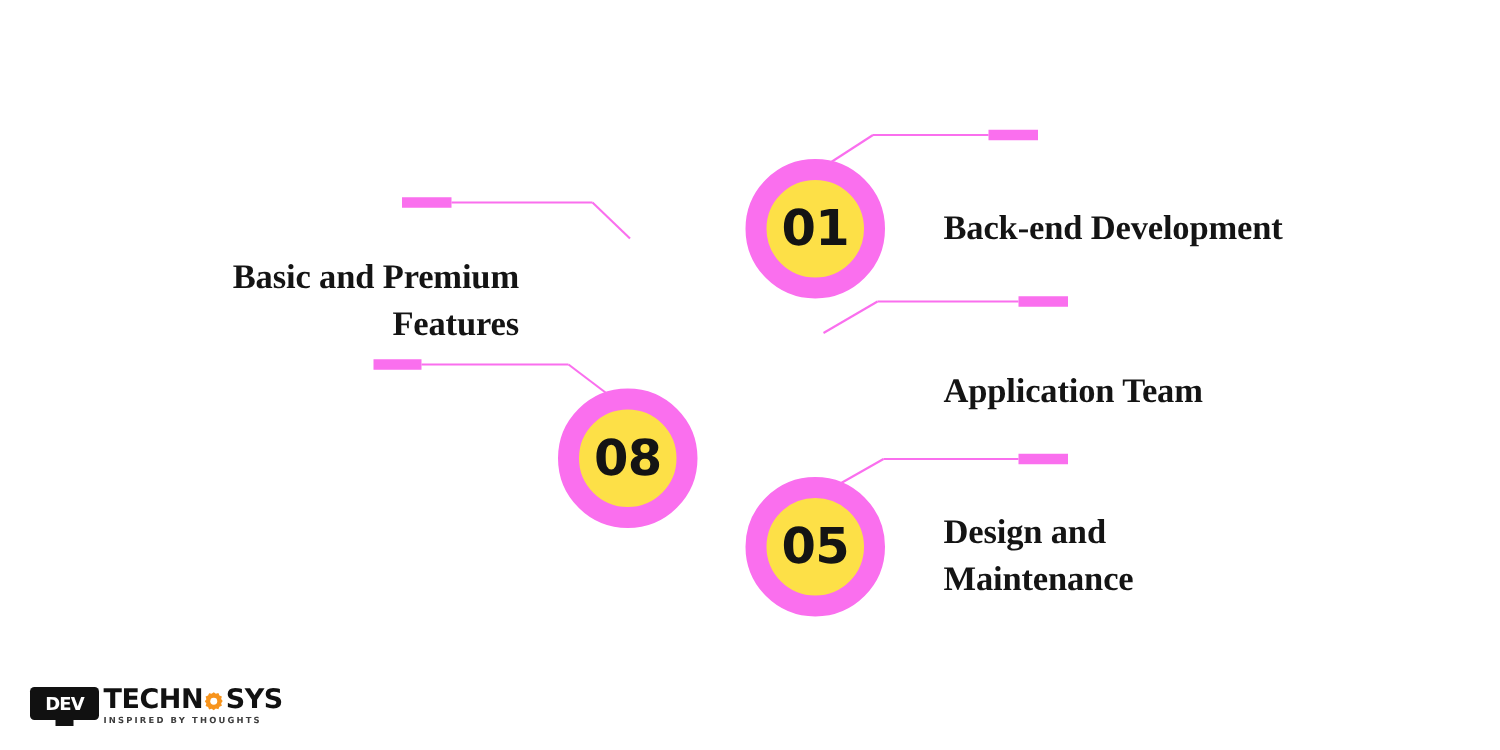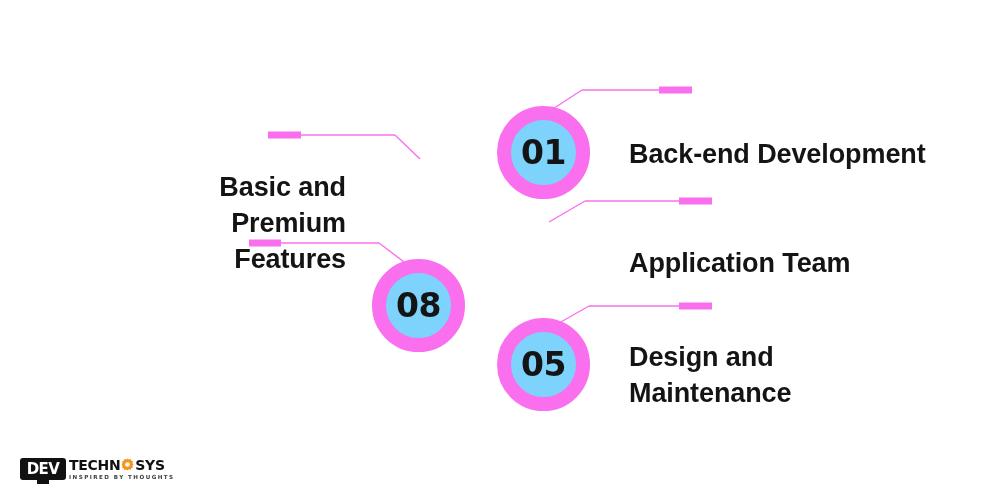--- a/index.html
+++ b/index.html
@@ -32,44 +32,44 @@
     z-index: 1;
   }
 
   
   .node {
     position: absolute;
     z-index: 3;
     width: 93px;
     height: 93px;
     border-radius: 50%;
-    background: #7dd3fc;
+    background: #fde047;
     box-sizing: border-box;
     border: 14px solid #fa6fee;
     display: flex;
     align-items: center;
     justify-content: center;
   }
   .node-num {
     font-family: "DejaVu Sans", sans-serif;
     font-weight: 700;
     font-size: 33px;
     letter-spacing: -0.5px;
     color: #141414;
     line-height: 1;
     transform: translateY(-0.5px);
   }
 
   
   .label {
     position: absolute;
     z-index: 4;
-    font-family: Liberation Sans, sans-serif;
-    font-weight: 700;
-    font-size: 27px;
+    font-family: Liberation Serif, serif;
+    font-weight: 700;
+    font-size: 23px;
     line-height: 1.33;
     color: #141414;
     letter-spacing: -0.1px;
     white-space: pre-line;
   }
   .label.right-side { text-align: left; }
   .label.left-side  { text-align: right; }
 
   
   #logo {
@@ -92,43 +92,43 @@
     border-radius: 3px;
     display: flex;
     align-items: center;
     justify-content: center;
     box-sizing: border-box;
   }
   .logo-dev {
     color: #ffffff;
     font-family: "DejaVu Sans", sans-serif;
     font-weight: 700;
-    font-size: 15px;
+    font-size: 12px;
     letter-spacing: -0.6px;
     line-height: 1;
   }
   .logo-stand {
     position: absolute;
     left: 17px;
     top: 22px;
     width: 12px;
     height: 4px;
     background: #111111;
   }
   .logo-words {
     margin-left: 3px;
     display: flex;
     flex-direction: column;
   }
   .logo-name {
     display: flex;
-    align-items: flex-start;
-    font-family: "DejaVu Sans", sans-serif;
-    font-weight: 700;
-    font-size: 14px;
+    align-items: center;
+    font-family: "DejaVu Sans", sans-serif;
+    font-weight: 700;
+    font-size: 18px;
     letter-spacing: -0.3px;
     color: #111111;
     line-height: 1;
   }
   .logo-gear {
     margin: 0 1px;
     display: inline-flex;
   }
   .logo-tagline {
     margin-top: 3px;

